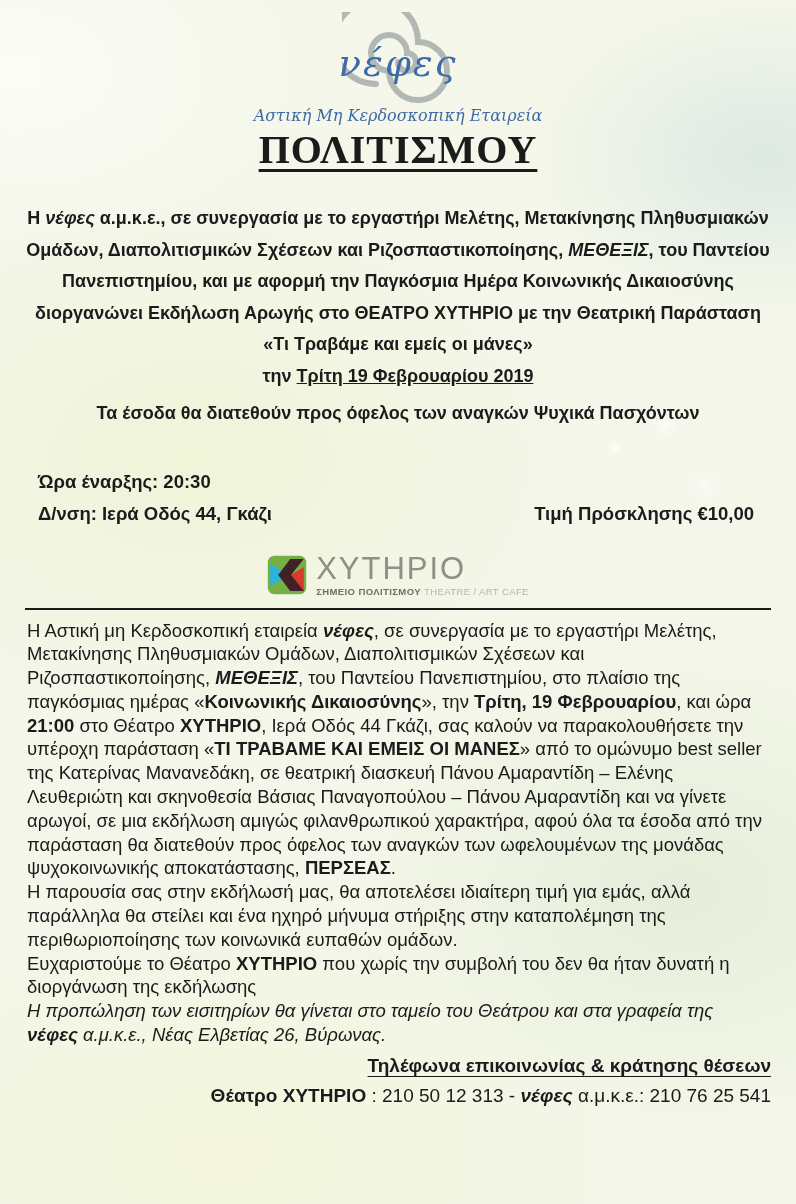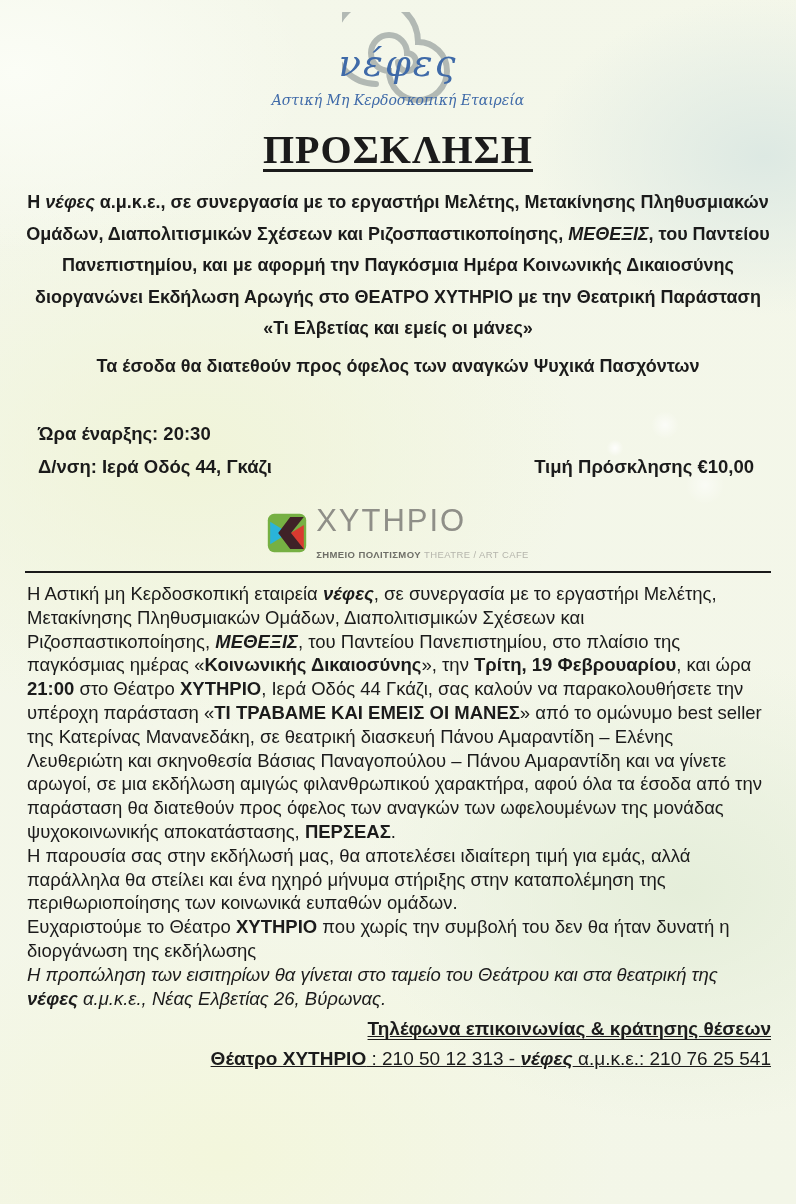--- a/index.html
+++ b/index.html
@@ -27,75 +27,76 @@
 
   
   .nefes-logo{position:relative;height:106px;margin-top:8px;}
   .nefes-spiral{position:absolute;left:50%;top:4px;transform:translateX(-50%);opacity:.72;}
   .nefes-name{
     position:absolute;left:50%;top:34px;transform:translateX(-50%);
     font-family:"DejaVu Serif",serif;font-style:italic;font-size:37px;
     color:var(--nefes-blue);letter-spacing:2px;white-space:nowrap;
   }
   .nefes-sub{
-    position:absolute;left:50%;top:84px;transform:translateX(-50%);
-    font-family:"DejaVu Serif",serif;font-style:italic;font-size:14px;
+    position:absolute;left:50%;top:98px;transform:translateX(-50%);
+    font-family:"DejaVu Serif",serif;font-style:italic;font-size:16px;
     color:var(--nefes-blue);white-space:nowrap;
   }
 
   h1{
     margin:12px 0 0;text-align:center;
     font-family:"Liberation Serif",serif;font-weight:bold;font-size:40px;letter-spacing:1px;
     text-decoration:underline;text-decoration-thickness:3px;text-underline-offset:6px;
   }
 
-  .intro{margin:14px 26px 0;text-align:center;font-weight:bold;font-size:18px;line-height:31.5px;}
+  .intro{margin:30px 26px 0;text-align:center;font-weight:bold;font-size:18px;line-height:31.5px;}
   .intro p{margin:0;}
   .intro .narrow{padding:0 26px;}
   .proceeds{margin-top:6px !important;}
 
   .details{margin:0 38px;font-weight:bold;font-size:18.5px;line-height:31.5px;}
   .details .time{margin:36px 0 0;}
   .details .row{display:flex;justify-content:space-between;margin-top:1px;padding-right:4px;}
 
   .chytirio{display:flex;align-items:center;justify-content:center;gap:9px;margin-top:24px;}
   .chytirio-icon{flex:0 0 auto;display:block;}
   .chy-name{font-size:31px;line-height:30px;color:var(--chytirio-gray);letter-spacing:2px;}
-  .chy-sub{font-size:9.5px;letter-spacing:.4px;margin-top:13px;white-space:nowrap;}
+  .chy-sub{font-size:9.5px;letter-spacing:.4px;margin-top:2px;white-space:nowrap;}
   .chy-sub .dark{color:var(--chytirio-sub-dark);font-weight:bold;}
   .chy-sub .light{color:var(--chytirio-sub-light);}
 
   hr.divider{border:none;border-top:2px solid #1a1a1a;margin:11px 25px 0;}
 
   .bodytext{margin:9px 27px 0;font-size:18.5px;line-height:23.8px;}
   .bodytext p{margin:0;}
 
-  .footer{margin:4px 25px 5px;font-size:19px;line-height:30px;text-align:right;text-decoration:underline;}
+  .footer{margin:4px 25px 5px;font-size:19px;line-height:30px;text-align:right;}
   .footer p{margin:0;}
   .contact-heading{font-weight:bold;text-decoration:underline;text-underline-offset:4px;}
 </style>
 </head>
 <body>
 
 <div class="page">
 
   <header class="nefes-logo">
     <svg class="nefes-spiral" width="112" height="100" viewBox="0 0 112 100" aria-hidden="true">
       <path d="M56 50 a9 9 0 1 0 9 -9 a18 18 0 1 0 -18 18 a29 29 0 1 0 29 -29 a42 42 0 1 0 -42 42" fill="none" stroke="var(--spiral-gray)" stroke-width="6" stroke-linecap="round"></path>
     </svg>
     <div class="nefes-name">νέφες</div>
     <div class="nefes-sub">Αστική Μη Κερδοσκοπική Εταιρεία</div>
   </header>
 
-  <h1>ΠΡΟΣΚΛΗΣΗ</h1>
+  <h1>ΠΟΛΙΤΙΣΜΟΥ</h1>
 
   <section class="intro">
     <p><span class="b">Η </span><span class="b i">νέφες</span><span> α.μ.κ.ε.,  </span><span class="b">σε συνεργασία με το εργαστήρι Μελέτης, Μετακίνησης Πληθυσμιακών Ομάδων, Διαπολιτισμικών Σχέσεων και Ριζοσπαστικοποίησης, </span><span class="b i">ΜΕΘΕΞΙΣ</span><span class="b">, του Παντείου Πανεπιστημίου, και με αφορμή την Παγκόσμια Ημέρα Κοινωνικής Δικαιοσύνης</span></p>
     <p>διοργανώνει Εκδήλωση Αρωγής στο ΘΕΑΤΡΟ ΧΥΤΗΡΙΟ με την Θεατρική Παράσταση</p>
-    <p>«Τι Ελβετίας και εμείς οι μάνες»</p>
+    <p>«Τι Τραβάμε και εμείς οι μάνες»</p>
+    <p><span class="b">την </span><span class="b u">Τρίτη 19 Φεβρουαρίου 2019</span></p>
     <p class="proceeds">Τα έσοδα θα διατεθούν προς όφελος των αναγκών Ψυχικά Πασχόντων</p>
   </section>
 
   <section class="details">
     <p class="time">Ώρα έναρξης: 20:30</p>
     <div class="row">
       <span>Δ/νση: Ιερά Οδός 44, Γκάζι</span>
       <span>Τιμή Πρόσκλησης  €10,00</span>
     </div>
   </section>
@@ -115,21 +116,21 @@
       </div>
     </div>
   </div>
 
   <hr class="divider">
 
   <section class="bodytext">
     <p><span>Η Αστική μη Κερδοσκοπική εταιρεία </span><span class="b i">νέφες</span><span>, σε συνεργασία με το εργαστήρι Μελέτης, Μετακίνησης Πληθυσμιακών Ομάδων, Διαπολιτισμικών Σχέσεων και Ριζοσπαστικοποίησης, </span><span class="b i">ΜΕΘΕΞΙΣ</span><span>, του Παντείου Πανεπιστημίου, στο πλαίσιο της παγκόσμιας ημέρας «</span><span class="b">Κοινωνικής Δικαιοσύνης</span><span>», την </span><span class="b">Τρίτη, 19 Φεβρουαρίου</span><span>, και ώρα  </span><span class="b">21:00</span><span> στο Θέατρο </span><span class="b">ΧΥΤΗΡΙΟ</span><span>, Ιερά Οδός 44 Γκάζι, σας καλούν να παρακολουθήσετε την υπέροχη παράσταση «</span><span class="b">ΤΙ ΤΡΑΒΑΜΕ ΚΑΙ ΕΜΕΙΣ ΟΙ ΜΑΝΕΣ</span><span>» από το ομώνυμο best seller της Κατερίνας Μανανεδάκη, σε θεατρική διασκευή Πάνου Αμαραντίδη – Ελένης Λευθεριώτη και σκηνοθεσία Βάσιας Παναγοπούλου – Πάνου Αμαραντίδη και να γίνετε αρωγοί, σε μια εκδήλωση αμιγώς φιλανθρωπικού χαρακτήρα, αφού όλα τα έσοδα από την παράσταση θα διατεθούν προς όφελος των αναγκών των ωφελουμένων της μονάδας ψυχοκοινωνικής αποκατάστασης, </span><span class="b">ΠΕΡΣΕΑΣ</span><span>.</span></p>
     <p>Η παρουσία σας στην εκδήλωσή μας, θα αποτελέσει ιδιαίτερη τιμή για εμάς, αλλά παράλληλα θα στείλει και ένα ηχηρό μήνυμα στήριξης στην καταπολέμηση της περιθωριοποίησης των κοινωνικά ευπαθών ομάδων.</p>
     <p><span>Ευχαριστούμε το Θέατρο </span><span class="b">ΧΥΤΗΡΙΟ</span><span> που χωρίς την συμβολή του δεν θα ήταν δυνατή η διοργάνωση της εκδήλωσης</span></p>
-    <p><span class="i">Η προπώληση των εισιτηρίων  θα γίνεται στο ταμείο του Θεάτρου και στα θεατρική της </span><span class="b i">νέφες</span><span class="i"> α.μ.κ.ε., Νέας Ελβετίας 26, Βύρωνας.</span></p>
+    <p><span class="i">Η προπώληση των εισιτηρίων  θα γίνεται στο ταμείο του Θεάτρου και στα γραφεία της </span><span class="b i">νέφες</span><span class="i"> α.μ.κ.ε., Νέας Ελβετίας 26, Βύρωνας.</span></p>
   </section>
 
   <footer class="footer">
     <p class="contact-heading">Τηλέφωνα επικοινωνίας &amp; κράτησης θέσεων</p>
     <p><span class="b">Θέατρο ΧΥΤΗΡΙΟ</span><span> : 210 50 12 313 - </span><span class="b i">νέφες</span><span>  α.μ.κ.ε.: 210 76 25 541</span></p>
   </footer>
 
 </div>
 
 </body></html>

